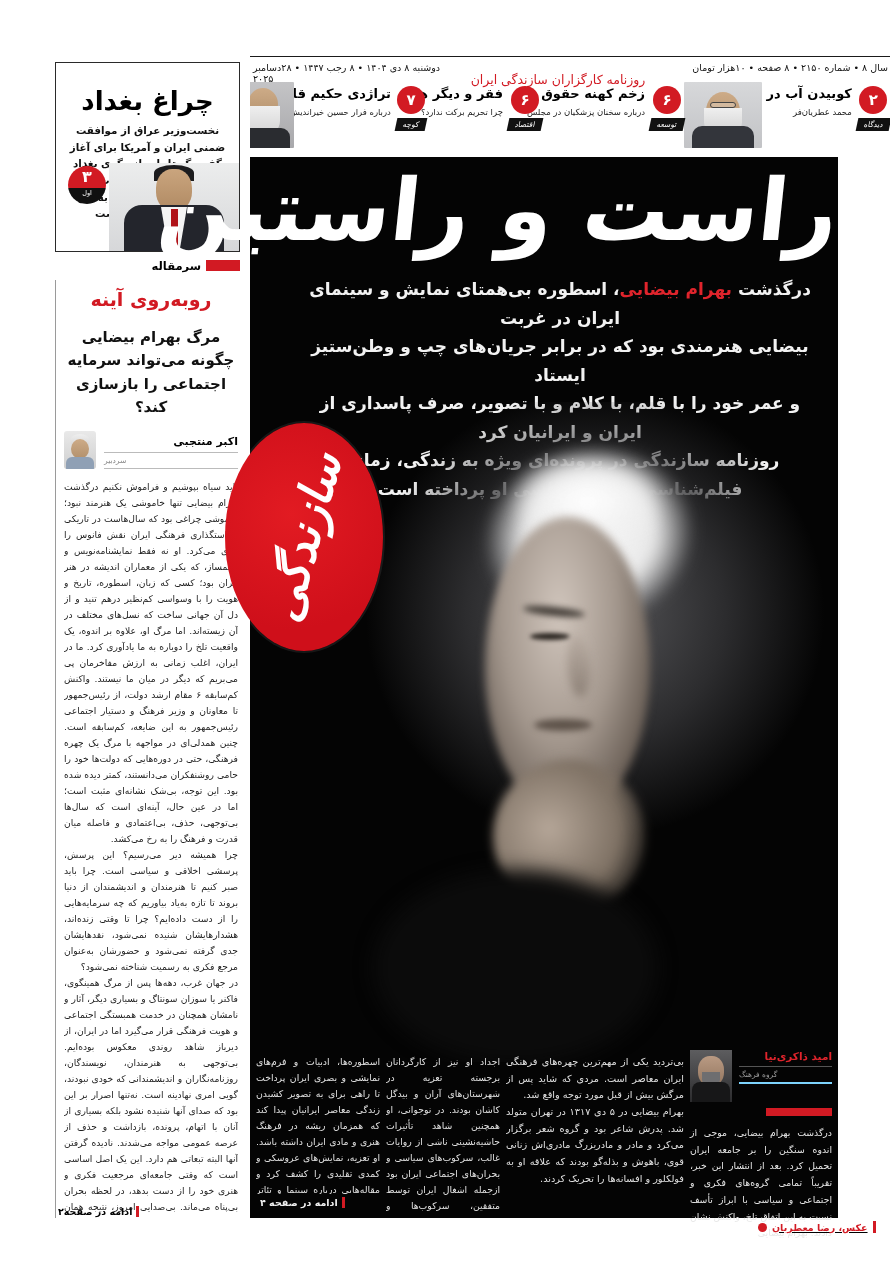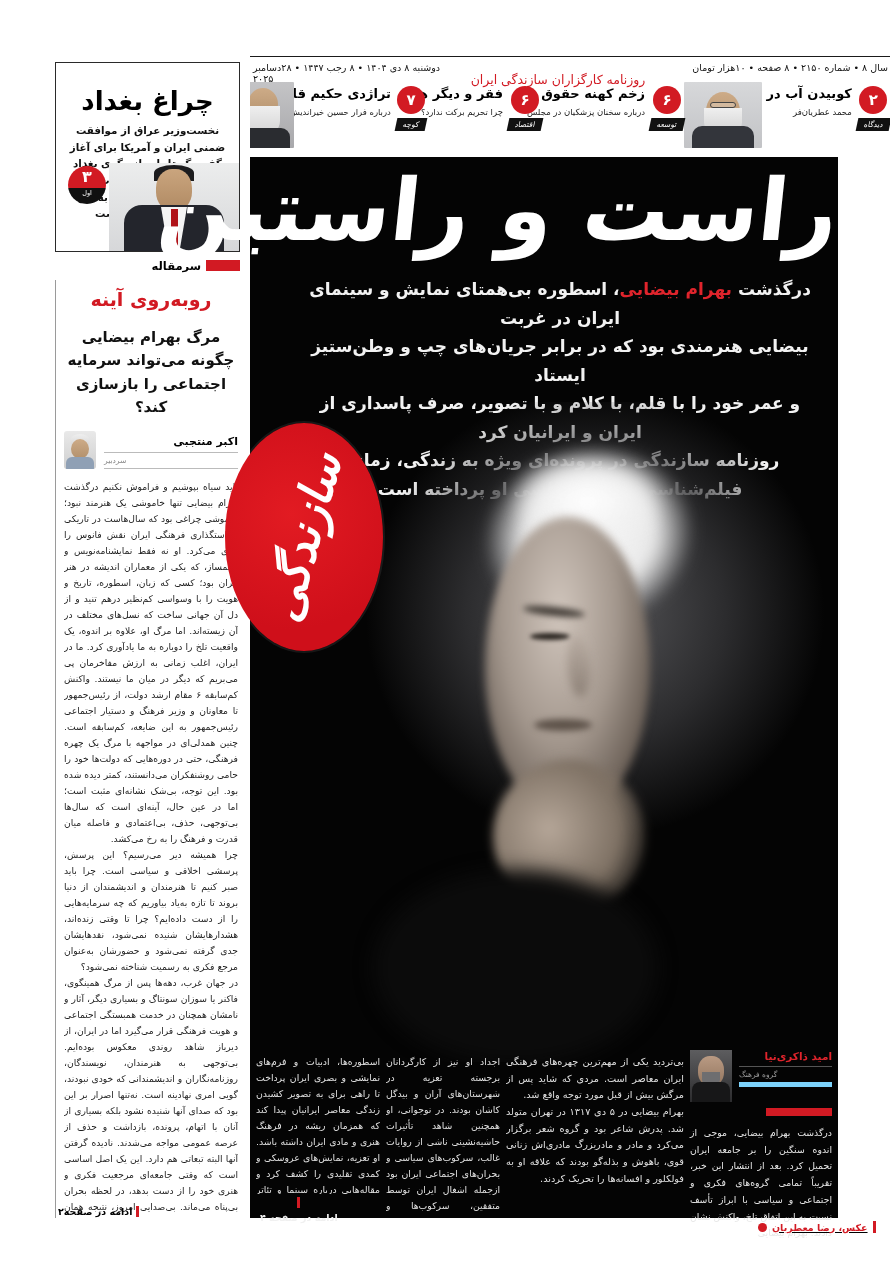--- a/index.html
+++ b/index.html
@@ -104,28 +104,28 @@
   .p-hand { left:158px; top:358px; width:152px; height:152px; filter:blur(5px); transform:rotate(-25deg);
             background:radial-gradient(ellipse at 40% 40%, #b5a698 0%, #7e7164 55%, rgba(28,23,18,0) 85%); }
   .p-arm  { left:38px; top:468px; width:285px; height:195px; background:#0b0b0b; filter:blur(9px); }
 
   
   .bio-col { position:absolute; top:897px; color:#e2e2e2; font-size:9.3px; line-height:1.72;
              text-align:justify; white-space:pre-line; height:158px; overflow:hidden; }
   .bio-1 { left:256px; width:178px; font-size:9.7px; }
   .bio-2 { left:136px; width:114px; }
   .bio-3 { left:6px;  width:124px; height:140px; }
-  .bio-more { position:absolute; left:10px; top:1040px; display:flex; gap:4px; align-items:center;flex-direction:column; }
+  .bio-more { position:absolute; left:10px; top:1040px; display:flex; gap:4px; align-items:center; }
   .bio-more .cont-txt { color:#f0f0f0; }
 
   .author-col { position:absolute; left:440px; top:893px; width:142px; }
   .ab-head { display:flex; gap:7px; align-items:flex-start; }
   .ab-txt { flex:1; }
   .ab-name { color:#e0242c; font-size:10.5px; font-weight:bold; border-bottom:1px solid #555; padding-bottom:4px; }
-  .ab-role { color:#9a9a9a; font-size:7.5px; padding:3px 0; border-bottom:5px solid #7dd3fc; text-align:left; }
+  .ab-role { color:#9a9a9a; font-size:7.5px; padding:3px 0; border-bottom:2px solid #7dd3fc; text-align:left; }
   .ab-photo { width:42px; height:52px; flex:0 0 42px; background:linear-gradient(#5d5d5f,#2c2c2e);
               position:relative; overflow:hidden; }
   .ab-photo .hd { position:absolute; left:8px; top:6px; width:26px; height:30px; border-radius:45%;
                   background:linear-gradient(#b99a83,#93765f); }
   .ab-photo .bd { position:absolute; left:2px; top:32px; width:38px; height:20px; border-radius:8px 8px 0 0; background:#171718; }
   .ab-photo .beard { position:absolute; left:12px; top:22px; width:18px; height:14px; border-radius:0 0 45% 45%; background:#6e6e70; }
   .ab-redbar { width:66px; height:8px; background:#d21a23; margin-top:6px; }
   .ab-body { margin-top:9px; color:#e8e8e8; font-size:9.3px; line-height:1.8; text-align:justify; white-space:pre-line; }
 
   

